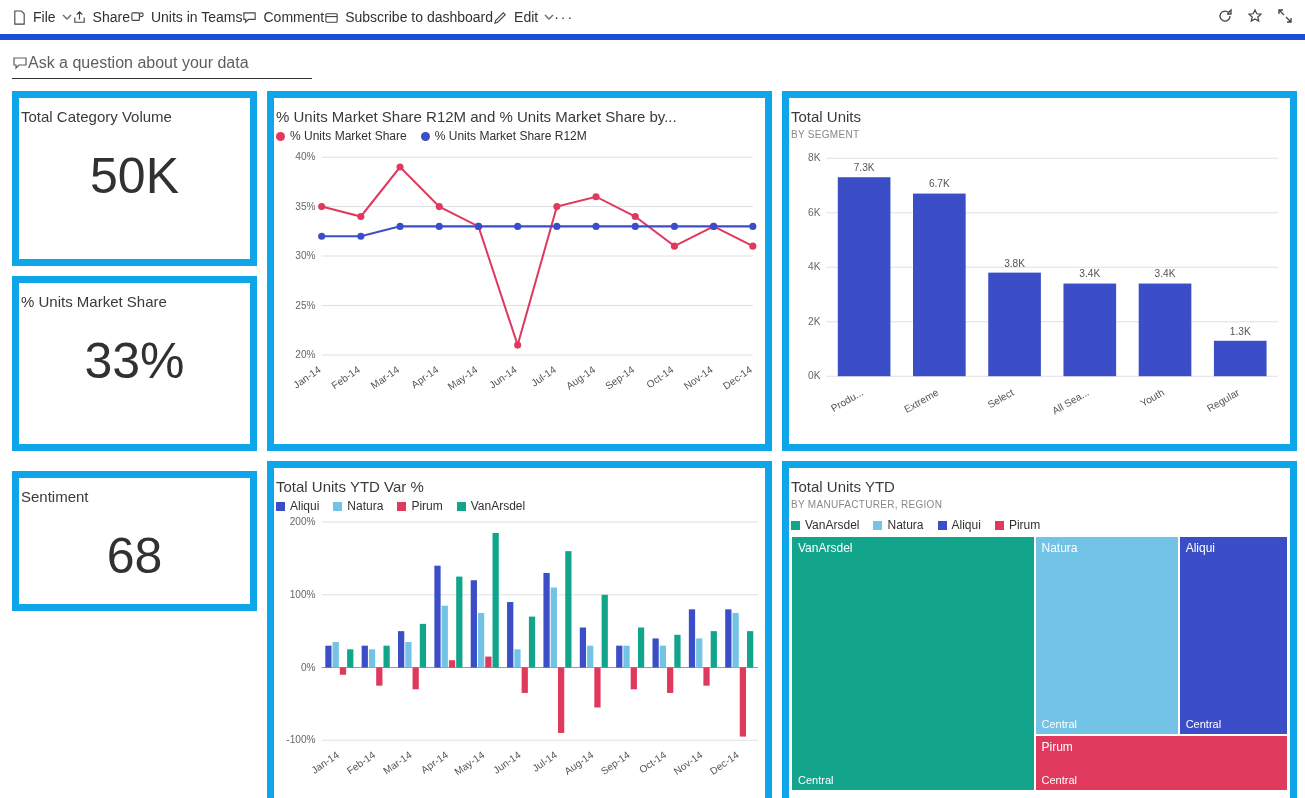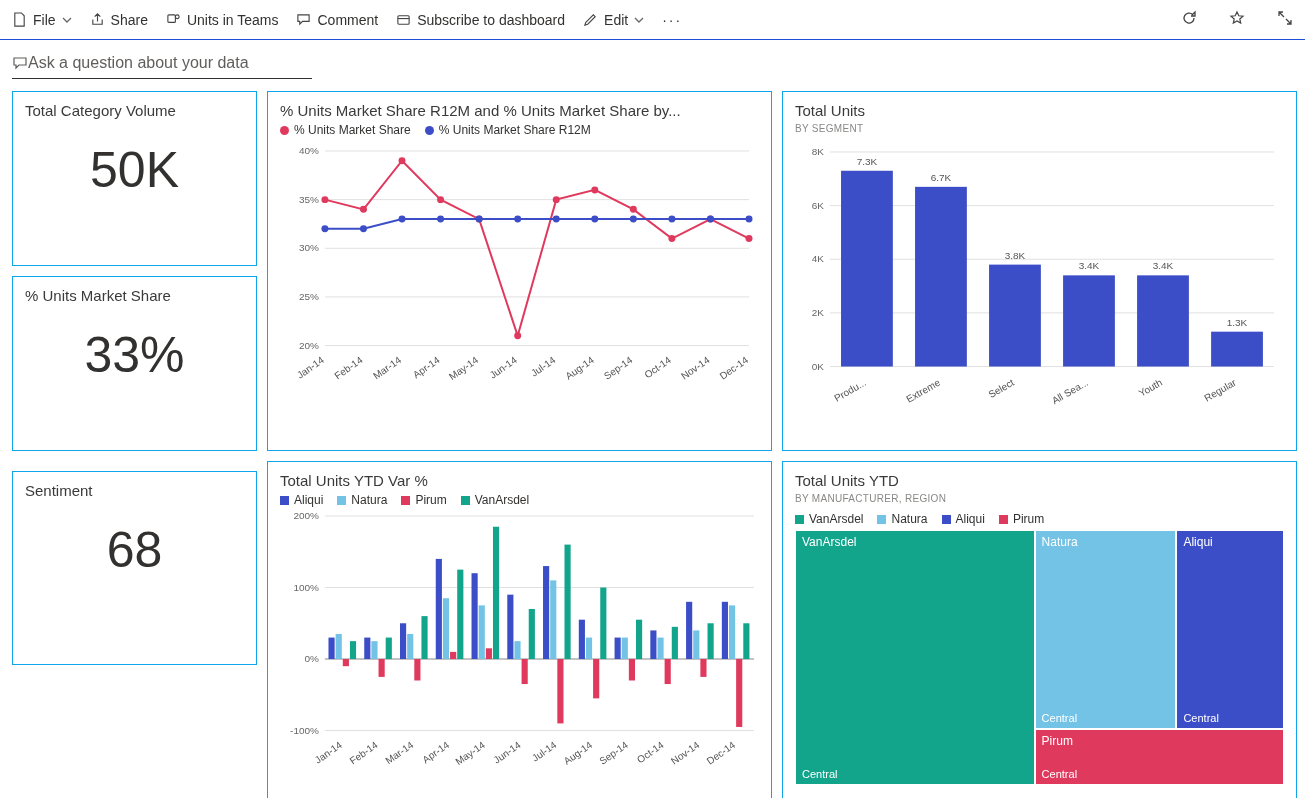--- a/index.html
+++ b/index.html
@@ -1,25 +1,25 @@
 <!DOCTYPE html>
 <html><head>
 <meta charset="utf-8">
 <style>
   * { box-sizing: border-box; margin: 0; padding: 0; }
   body { font-family: "Segoe UI", Arial, sans-serif; font-size: 13px; color: #323130; background: #fff; width: 1305px; }
-  .toolbar { height: 40px; display: flex; align-items: center; padding: 0 12px; gap: 18px; border-bottom: 1px solid #1d4ed8; }
+  .toolbar { height: 40px; display: flex; align-items: center; padding: 0 12px; border-bottom: 6px solid #1d4ed8; }
   .tb-item { display: flex; align-items: center; gap: 6px; cursor: pointer; font-size: 14px; color: #323130; }
   .tb-item svg { flex-shrink: 0; }
   .tb-spacer { flex: 1; }
   .tb-icon { cursor: pointer; color: #605e5c; }
   .qna { padding: 10px 12px 0 12px; }
   .qna-box { display: inline-flex; align-items: center; gap: 0; border-bottom: 1px solid #323130; padding: 4px 4px 6px 0; color: #605e5c; font-size: 16px; width: 300px; }
   .dash { display: grid; grid-template-columns: 245px 505px 515px; grid-template-rows: 175px 175px 350px; gap: 10px; padding: 12px; }
-  .tile { border: 1px solid #0ea5e9; background: #fff; padding: 10px 12px; overflow: hidden; position: relative; }
+  .tile { border: 7px solid #0ea5e9; background: #fff; padding: 10px 2px; overflow: hidden; position: relative; }
   .tile-title { font-size: 15px; color: #3a3a3a; margin-bottom: 4px; }
   .tile-sub { font-size: 10px; color: #8a8886; text-transform: uppercase; letter-spacing: .3px; margin-bottom: 8px; }
   .big-num { font-size: 50px; font-weight: 300; color: #323130; text-align: center; padding-top: 18px; }
   .legend { display: flex; gap: 14px; flex-wrap: wrap; font-size: 12px; margin-bottom: 4px; }
   .legend-item { display: flex; align-items: center; gap: 5px; }
   .dot { width: 9px; height: 9px; border-radius: 50%; }
   .sq { width: 9px; height: 9px; }
   svg.chart { width: 100%; display: block; }
   .axis-label { font-size: 10px; fill: #666; }
   .x-label { font-size: 10px; fill: #555; }
@@ -349,18 +349,18 @@
           <span class="tm-title">Aliqui</span>
           <span class="tm-reg">Central</span>
         </div>
       <div class="tm-cell c-pir" style="grid-row:2;grid-column:2/4;">
           <span class="tm-title">Pirum</span>
           <span class="tm-reg">Central</span>
         </div>
     </div>
   </div>
 
-  <div class="tile" style="grid-row:3;grid-column:1;height:194px;margin-top:-170px;position:relative;top:180px;">
+  <div class="tile" style="grid-row:3;grid-column:1;height:140px;margin-top:-170px;position:relative;top:180px;">
     <div class="tile-title">Sentiment</div>
     <div class="big-num">68</div>
   </div>
 
 </div>
 
 </body></html>

